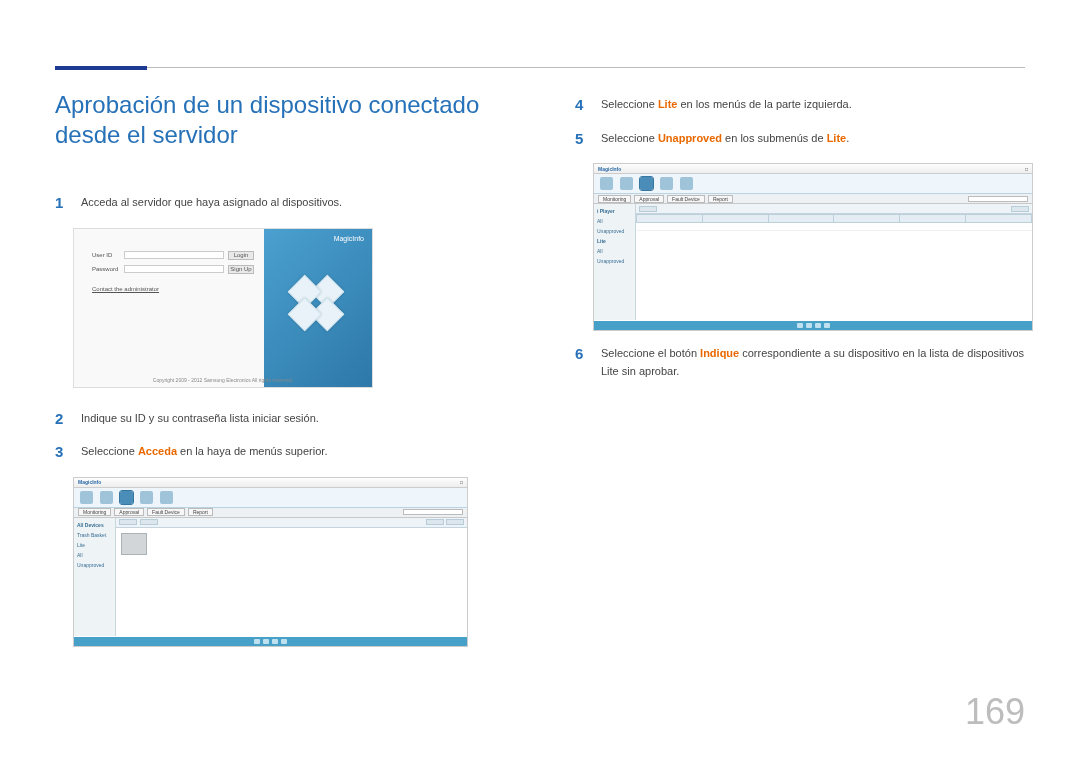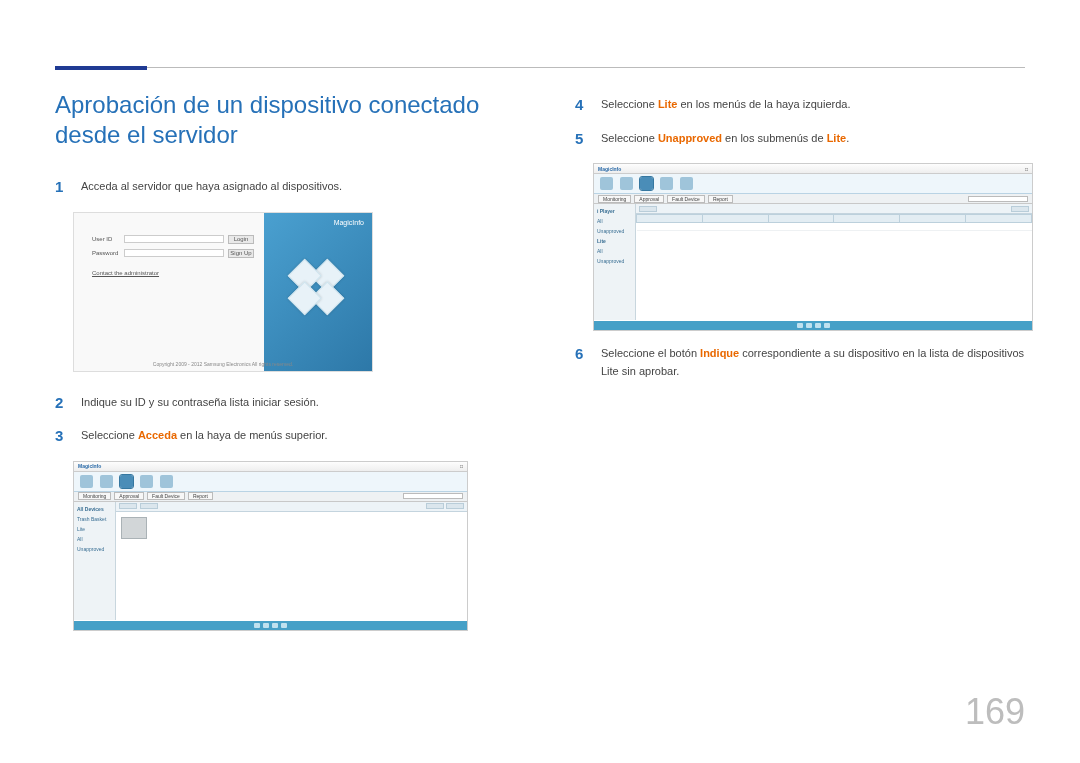--- a/index.html
+++ b/index.html
@@ -37,21 +37,21 @@
   }
   .col {
     flex: 1;
     min-width: 0;
   }
   .heading {
     color: #2671b8;
     font-size: 24px;
     font-weight: 400;
     line-height: 1.25;
-    margin-bottom: 28px;
+    margin-bottom: 44px;
   }
   .step {
     display: flex;
     gap: 14px;
     margin-bottom: 16px;
   }
   .step-num {
     color: #2671b8;
     font-size: 15px;
     font-weight: 600;
@@ -250,21 +250,21 @@
           <span></span>
       </div>
     </div>
   </div>
 
   <div class="col">
 
     <div class="step" style="margin-top:6px;">
       <div class="step-num">4</div>
       <div class="step-body">
-        <span>Seleccione </span><span class="orange">Lite</span><span> en los menús de la haya izquierda.</span>
+        <span>Seleccione </span><span class="orange">Lite</span><span> en los menús de la parte izquierda.</span>
       </div>
     </div>
 
     <div class="step">
       <div class="step-num">5</div>
       <div class="step-body">
         <span>Seleccione </span><span class="orange">Unapproved</span><span> en los submenús de </span><span class="orange">Lite</span><span>.</span>
       </div>
     </div>
 

